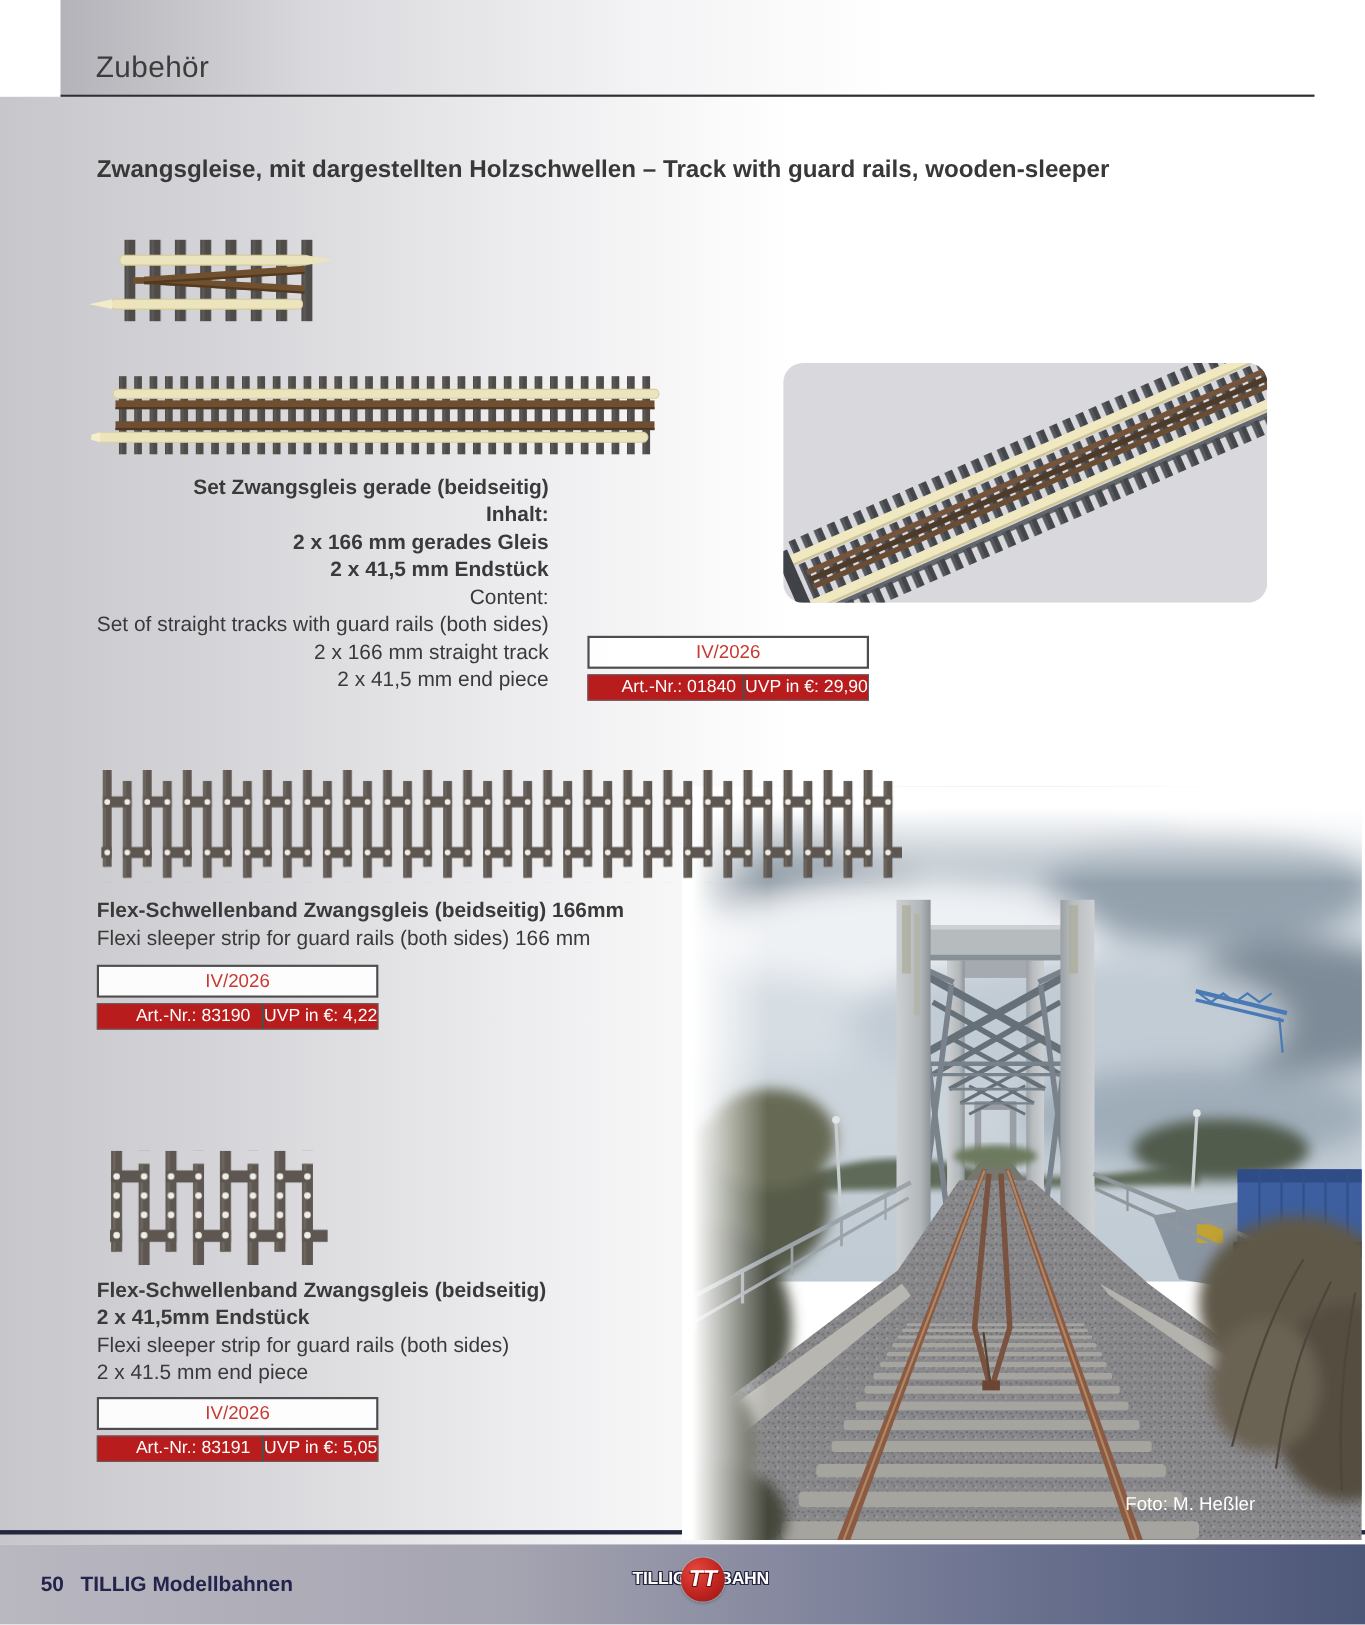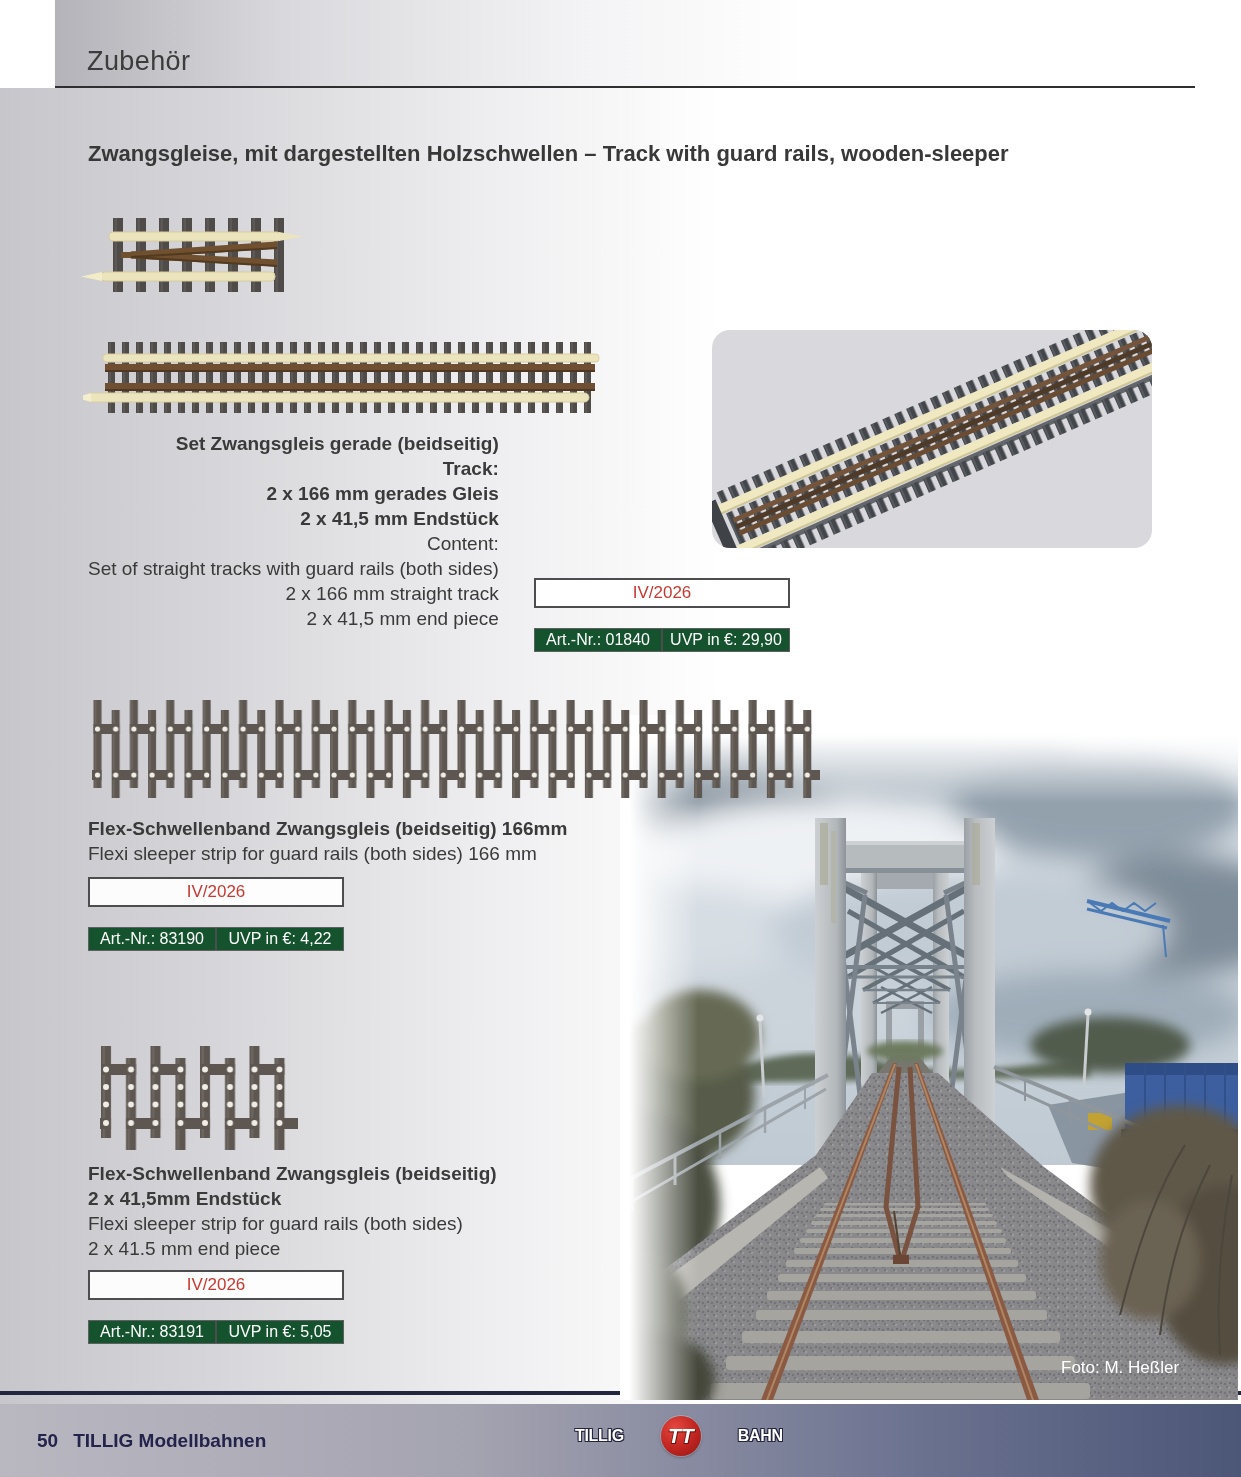--- a/index.html
+++ b/index.html
@@ -22,39 +22,39 @@
   .tb2{left:88px;top:816px;}
   .tb3{left:88px;top:1161px;}
   
   .pricebox{width:244px;}
   .pb1{left:534px;top:578px;}
   .pb2{left:88px;top:877px;}
   .pb3{left:88px;top:1270px;}
   .avail{box-sizing:border-box;width:256px;height:30px;border:2px solid #4d4d4f;
     background:rgba(255,255,255,.93);color:#c73a32;font-size:17px;
     display:flex;align-items:center;justify-content:center;}
-  .artbar{box-sizing:border-box;width:256px;height:24px;margin-top:20px;background:#14532d;
-    border:1px solid #5f5f61;display:flex;}
+  .artbar{box-sizing:border-box;width:256px;height:24px;margin-top:5px;background:#b91c1c;
+    border:1px solid #5f5f61;display:flex;padding-left:24px;}
   .cell{display:flex;align-items:center;justify-content:center;color:#fff;font-size:16px;white-space:nowrap;}
   .cell.l{width:126px;border-right:2px solid #4d4d4f;}
   .cell.r{flex:1;}
   
   .photo{left:620px;top:715px;width:618px;height:685px;z-index:2;}
   .ph-fade-t{position:absolute;left:0;top:0;width:100%;height:88px;
     background:linear-gradient(180deg,#fff 22%,rgba(255,255,255,0) 100%);}
   .ph-fade-l{position:absolute;left:0;top:0;width:78px;height:100%;
     background:linear-gradient(90deg,#fff 12%,rgba(255,255,255,0) 100%);}
-  .photo-credit{position:absolute;left:403px;top:643px;color:#fff;font-size:17px;padding-left:38px;}
+  .photo-credit{position:absolute;left:403px;top:643px;color:#fff;font-size:17px;}
   
   .footer-rule{left:0;top:1391px;width:1241px;height:4px;background:#23263f;z-index:1;}
   .footer-bar{left:0;top:1404px;width:1241px;height:73px;z-index:3;
     background:linear-gradient(90deg,#b9b8c1 0%,#a4a3b0 38%,#6b7290 74%,#4c5677 100%);}
   .footer-text{position:absolute;left:37px;top:26px;color:#23234c;font-size:19px;font-weight:700;}
   .footer-text .brand{margin-left:15px;}
-  .logo{position:absolute;left:575px;top:12px;display:flex;align-items:center;gap:42px;}
+  .logo{position:absolute;left:575px;top:12px;display:flex;align-items:center;}
   .logo-word{font-size:16px;font-weight:700;color:#fff;letter-spacing:-.3px;
     text-shadow:-1px -1px 0 #23233e,1px -1px 0 #23233e,-1px 1px 0 #23233e,1px 1px 0 #23233e;}
   .logo-circle{width:40px;height:40px;border-radius:50%;margin:0 -5px;z-index:1;
     background:radial-gradient(circle at 35% 30%,#e5483e 0%,#c02420 55%,#8f1714 100%);
     box-shadow:0 0 0 1px rgba(255,255,255,.3),0 1px 3px rgba(0,0,0,.45);
     display:flex;align-items:center;justify-content:center;}
   .logo-tt{font-size:21px;font-weight:700;font-style:italic;color:#fff;
     text-shadow:1px 1px 0 #70100e, -1px 1px 0 #70100e;}
   svg{display:block;}
   .z2{z-index:2;} .z3{z-index:3;}
@@ -134,21 +134,21 @@
         <rect x="-10" y="28" width="470" height="5" fill="#63676c"></rect>
         <rect x="-10" y="31" width="470" height="15" fill="url(#teeth3d)"></rect>
         <rect x="-26" y="-34" width="12" height="72" fill="#3f4246"></rect>
         <rect x="-30" y="30" width="40" height="12" fill="#43464a"></rect>
       </g>
     </g>
   </svg>
 
   <div class="abs tb1">
     <div class="p-line bold">Set Zwangsgleis gerade (beidseitig)</div>
-    <div class="p-line bold">Track:</div>
+    <div class="p-line bold">Inhalt:</div>
     <div class="p-line bold">2 x 166 mm gerades Gleis</div>
     <div class="p-line bold">2 x 41,5 mm Endstück</div>
     <div class="p-line">Content:</div>
     <div class="p-line">Set of straight tracks with guard rails (both sides)</div>
     <div class="p-line">2 x 166 mm straight track</div>
     <div class="p-line">2 x 41,5 mm end piece</div>
   </div>
 
   <div class="abs pricebox pb1 z3">
     <div class="avail">IV/2026</div>

